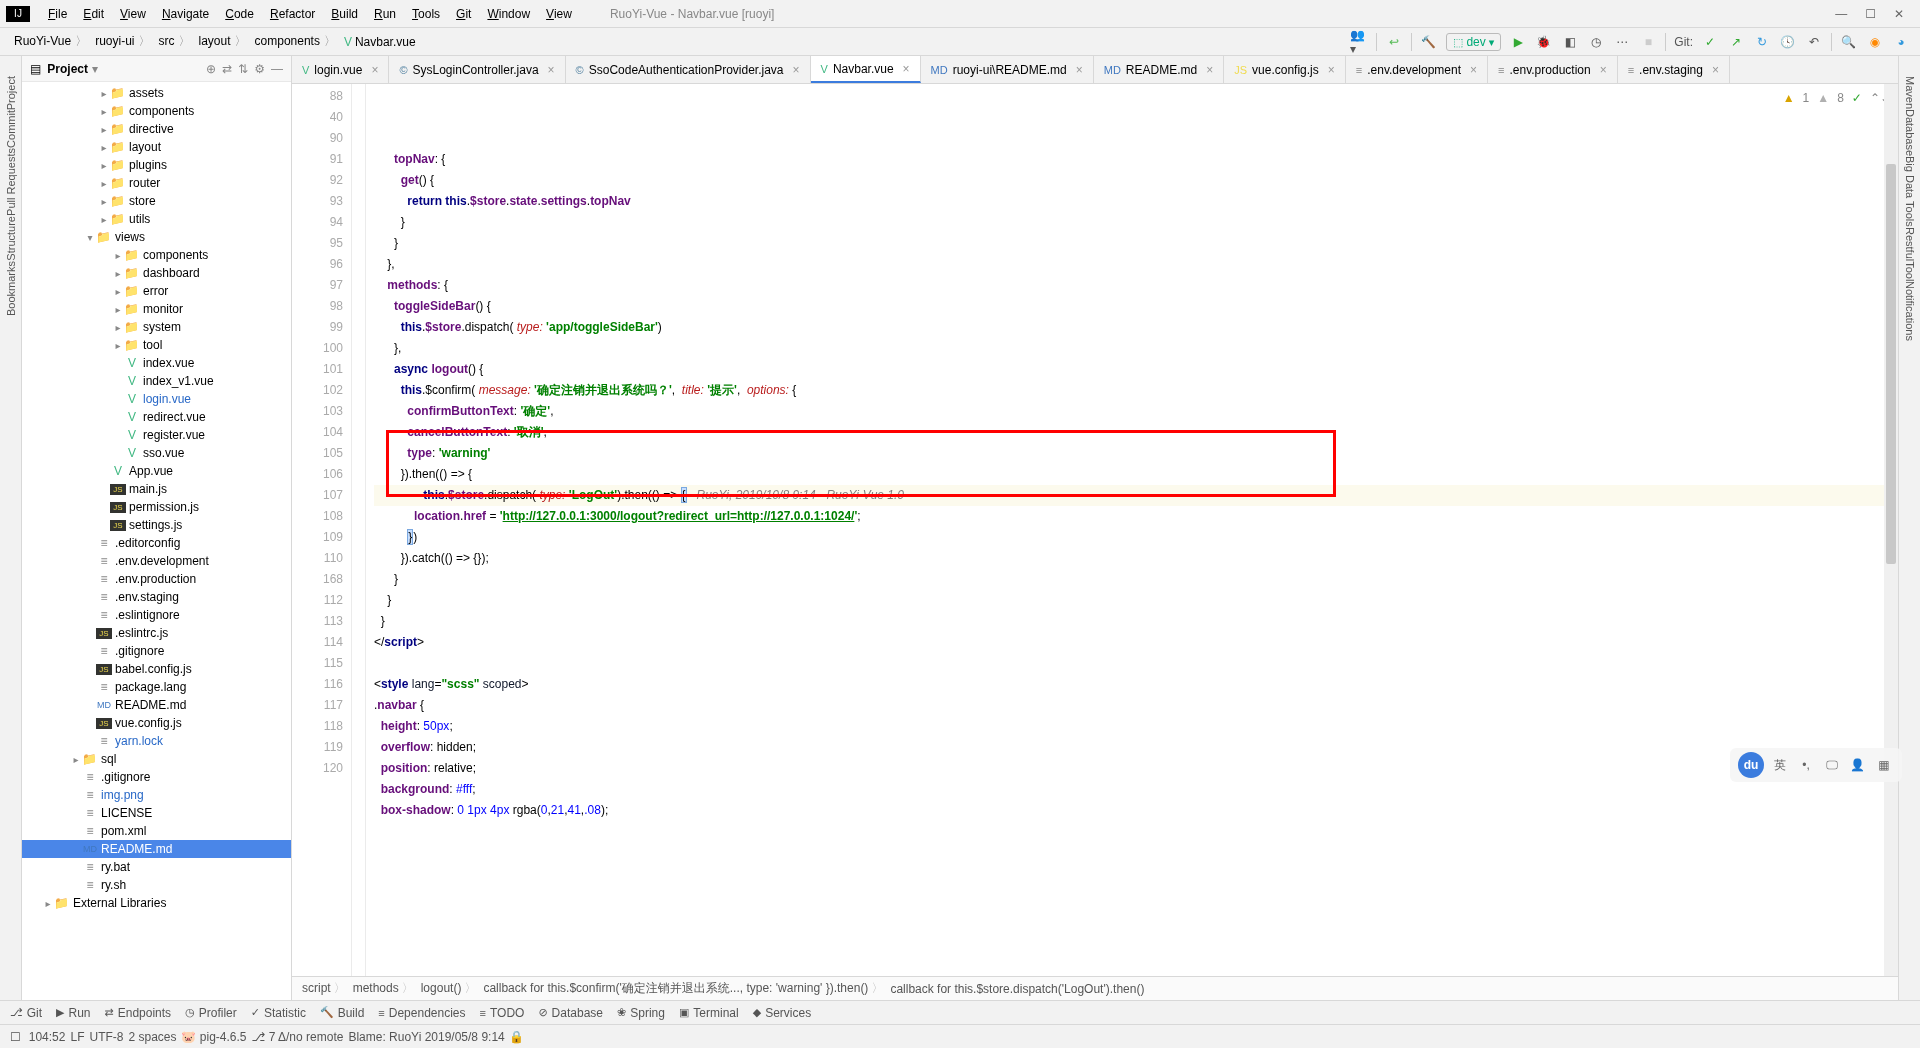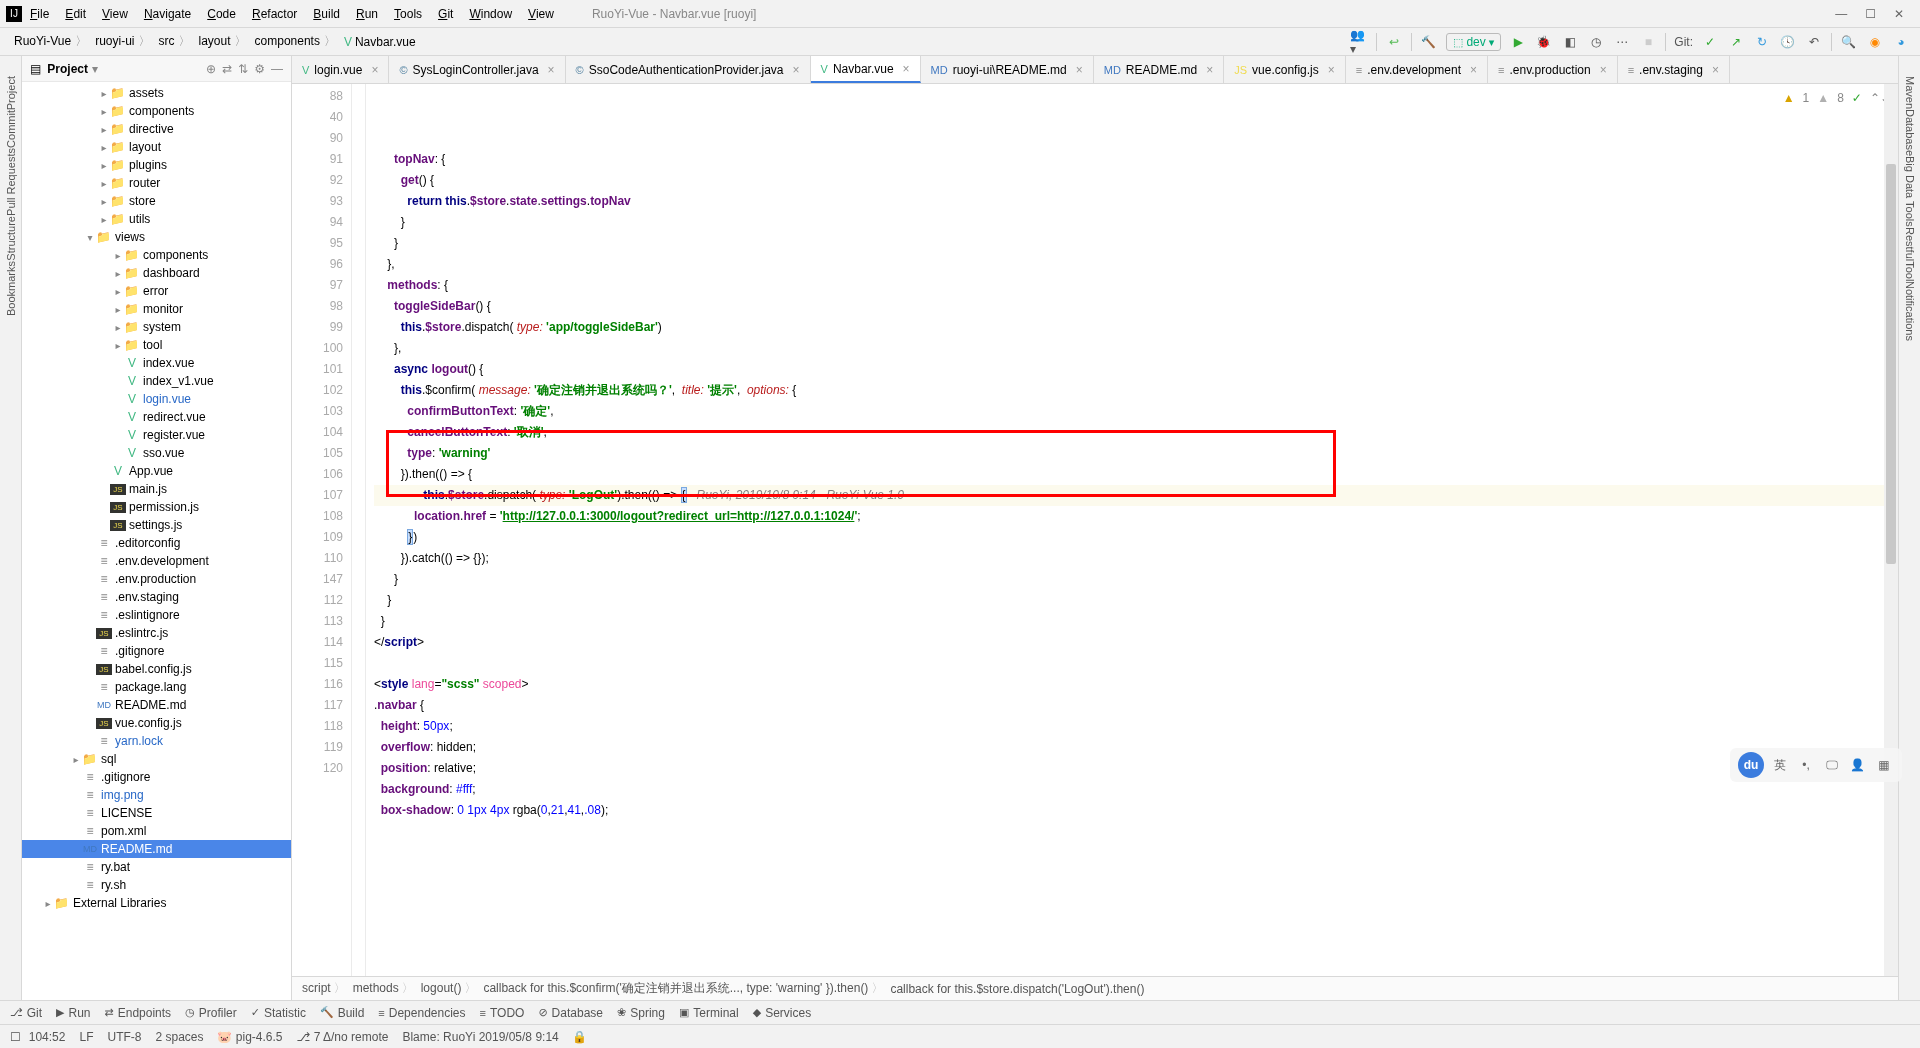--- a/index.html
+++ b/index.html
@@ -1,20 +1,20 @@
 <!DOCTYPE html>
 <html><head>
 <meta charset="utf-8">
 <style>
 * { margin: 0; padding: 0; box-sizing: border-box; font-family: "Segoe UI", Arial, sans-serif; font-size: 12px; }
 body { background: #f2f2f2; color: #000; overflow: hidden; width: 1920px; height: 1048px; }
 
 
 .menubar { height: 28px; background: #f2f2f2; display: flex; align-items: center; padding: 0 6px; border-bottom: 1px solid #d8d8d8; }
-.menubar .logo { width: 16px; height: 16px; background: #000; color: #fff; font-size: 10px; display: flex; align-items: center; justify-content: center; }
+.menubar .logo { width: 24px; height: 16px; background: #000; color: #fff; font-size: 10px; display: flex; align-items: center; justify-content: center; margin-right: 10px; }
 .menubar .menu-item { padding: 0 8px; cursor: pointer; }
 .menubar .menu-item:first-letter { text-decoration: underline; }
 .menubar .project-title { margin-left: 30px; color: #888; }
 .menubar .win-controls { margin-left: auto; display: flex; gap: 18px; padding-right: 10px; color: #666; }
 
 
 .navbar { height: 28px; background: #f2f2f2; display: flex; align-items: center; padding: 0 10px; border-bottom: 1px solid #d8d8d8; }
 .navbar .crumb { padding: 0 4px; cursor: pointer; }
 .navbar .crumb::after { content: "〉"; color: #888; margin-left: 4px; }
 .navbar .crumb:last-of-type::after { content: ""; }
@@ -73,21 +73,21 @@
 .code { flex: 1; font-family: Consolas, monospace; font-size: 13px; line-height: 21px; padding: 2px 0 2px 8px; white-space: pre; position: relative; }
 .code .line { height: 21px; }
 .code .kw { color: #000080; font-weight: bold; }
 .code .prop { color: #660e7a; font-weight: bold; }
 .code .str { color: #008000; font-weight: bold; }
 .code .url { color: #008000; font-weight: bold; text-decoration: underline; }
 .code .comment { color: #808080; font-style: italic; }
 .code .hint { color: #b91c1c; font-style: italic; }
 .code .num { color: #0000ff; }
 .code .tag { color: #000080; font-weight: bold; }
-.code .attr { color: #ec4899; }
+.code .attr { color: #0f172a; }
 .code .highlight-line { background: #fcfaed; padding-left: 16px; }
 .code .caret-box { background: #c8dfff; border: 1px solid #7aa8e0; }
 
 .red-box { position: absolute; border: 3px solid #ff0000; pointer-events: none; }
 
 .inspections { position: absolute; top: 4px; right: 8px; font-size: 11px; color: #888; display: flex; gap: 8px; align-items: center; }
 .inspections .warn { color: #d9a400; }
 .inspections .weak { color: #b0b0b0; }
 .inspections .check { color: #3a3; }
 
@@ -98,21 +98,21 @@
 .editor-footer .crumb:last-child::after { content: ""; }
 
 
 .bottom-toolbar { height: 24px; background: #f2f2f2; border-top: 1px solid #d8d8d8; display: flex; align-items: center; padding: 0 10px; gap: 14px; font-size: 11px; color: #555; }
 .bottom-toolbar .tool { display: flex; align-items: center; gap: 4px; cursor: pointer; }
 .bottom-toolbar .tool .ticon { font-size: 11px; }
 
 
 .statusbar { height: 24px; background: #f2f2f2; border-top: 1px solid #d8d8d8; display: flex; align-items: center; padding: 0 10px; font-size: 11px; color: #555; }
 .statusbar .msg { flex: 1; }
-.statusbar .right { display: flex; gap: 14px; align-items: center; }
+.statusbar .right { display: flex; gap: 5px; align-items: center; }
 .statusbar .lock { color: #888; }
 
 
 .float-tools { position: absolute; right: 18px; top: 748px; display: flex; align-items: center; gap: 6px; background: rgba(245,245,245,0.9); padding: 4px 8px; border-radius: 6px; }
 .float-tools .du { width: 26px; height: 26px; border-radius: 50%; background: #3b7cde; color: #fff; display: flex; align-items: center; justify-content: center; font-weight: bold; }
 .float-tools .it { width: 20px; height: 20px; display: flex; align-items: center; justify-content: center; color: #666; }
 
 .scrollbar-track { position: absolute; right: 0; top: 0; bottom: 0; width: 14px; background: #f0f0f0; }
 .scrollbar-thumb { position: absolute; right: 2px; width: 10px; background: #c8c8c8; border-radius: 2px; top: 80px; height: 400px; }
 </style>
@@ -508,21 +508,21 @@
           <div class="ln">101</div>
           <div class="ln">102</div>
           <div class="ln">103</div>
           <div class="ln">104</div>
           <div class="ln">105</div>
           <div class="ln">106</div>
           <div class="ln">107</div>
           <div class="ln">108</div>
           <div class="ln">109</div>
           <div class="ln">110</div>
-          <div class="ln">147</div>
+          <div class="ln">168</div>
           <div class="ln">112</div>
           <div class="ln">113</div>
           <div class="ln">114</div>
           <div class="ln">115</div>
           <div class="ln">116</div>
           <div class="ln">117</div>
           <div class="ln">118</div>
           <div class="ln">119</div>
           <div class="ln">120</div>
         </div>

